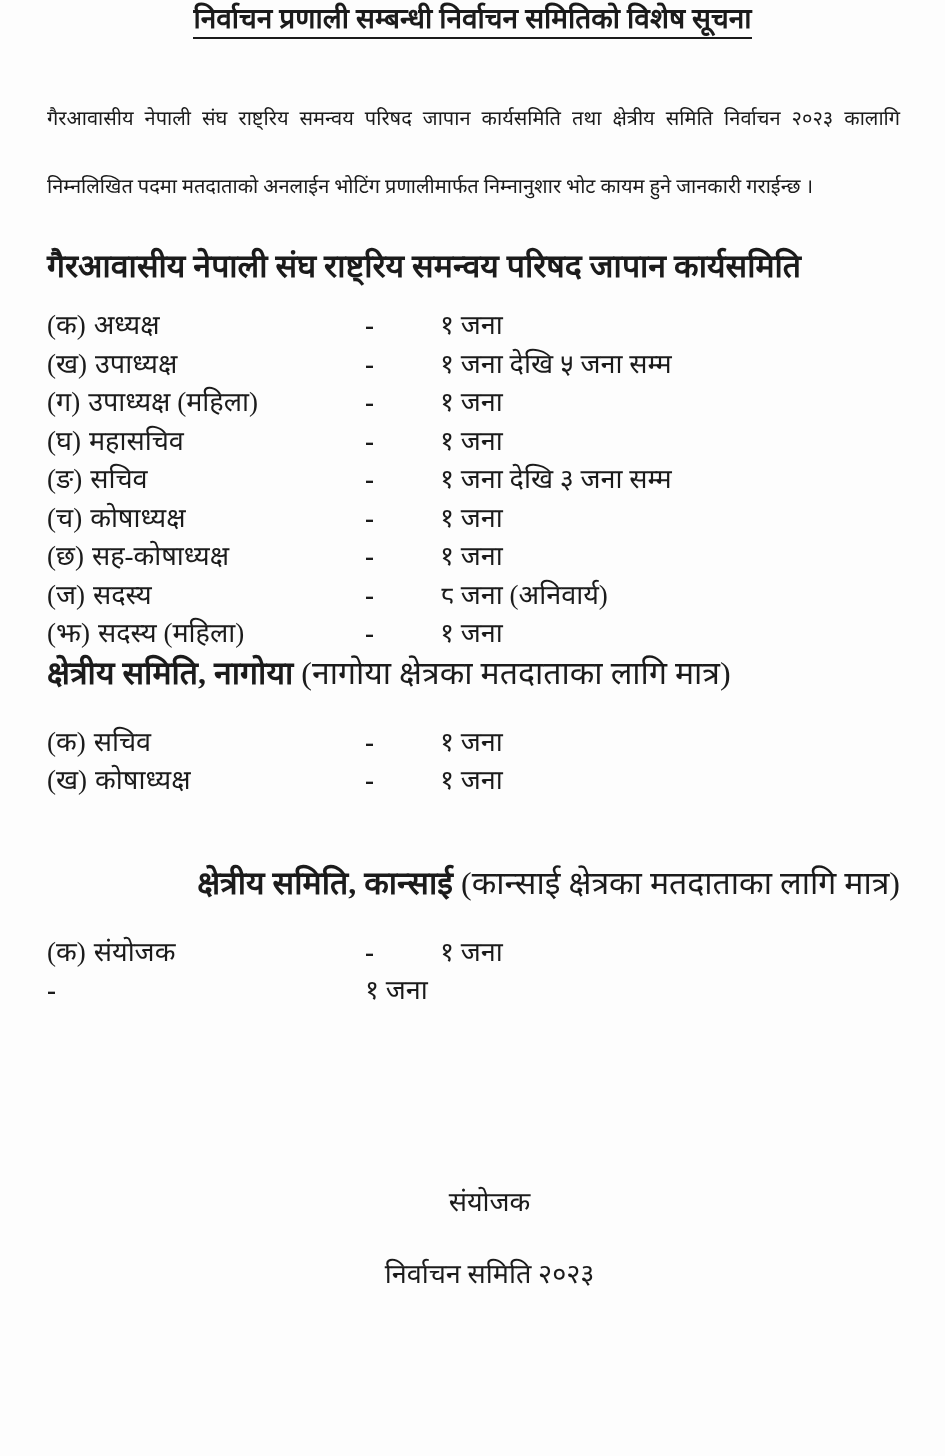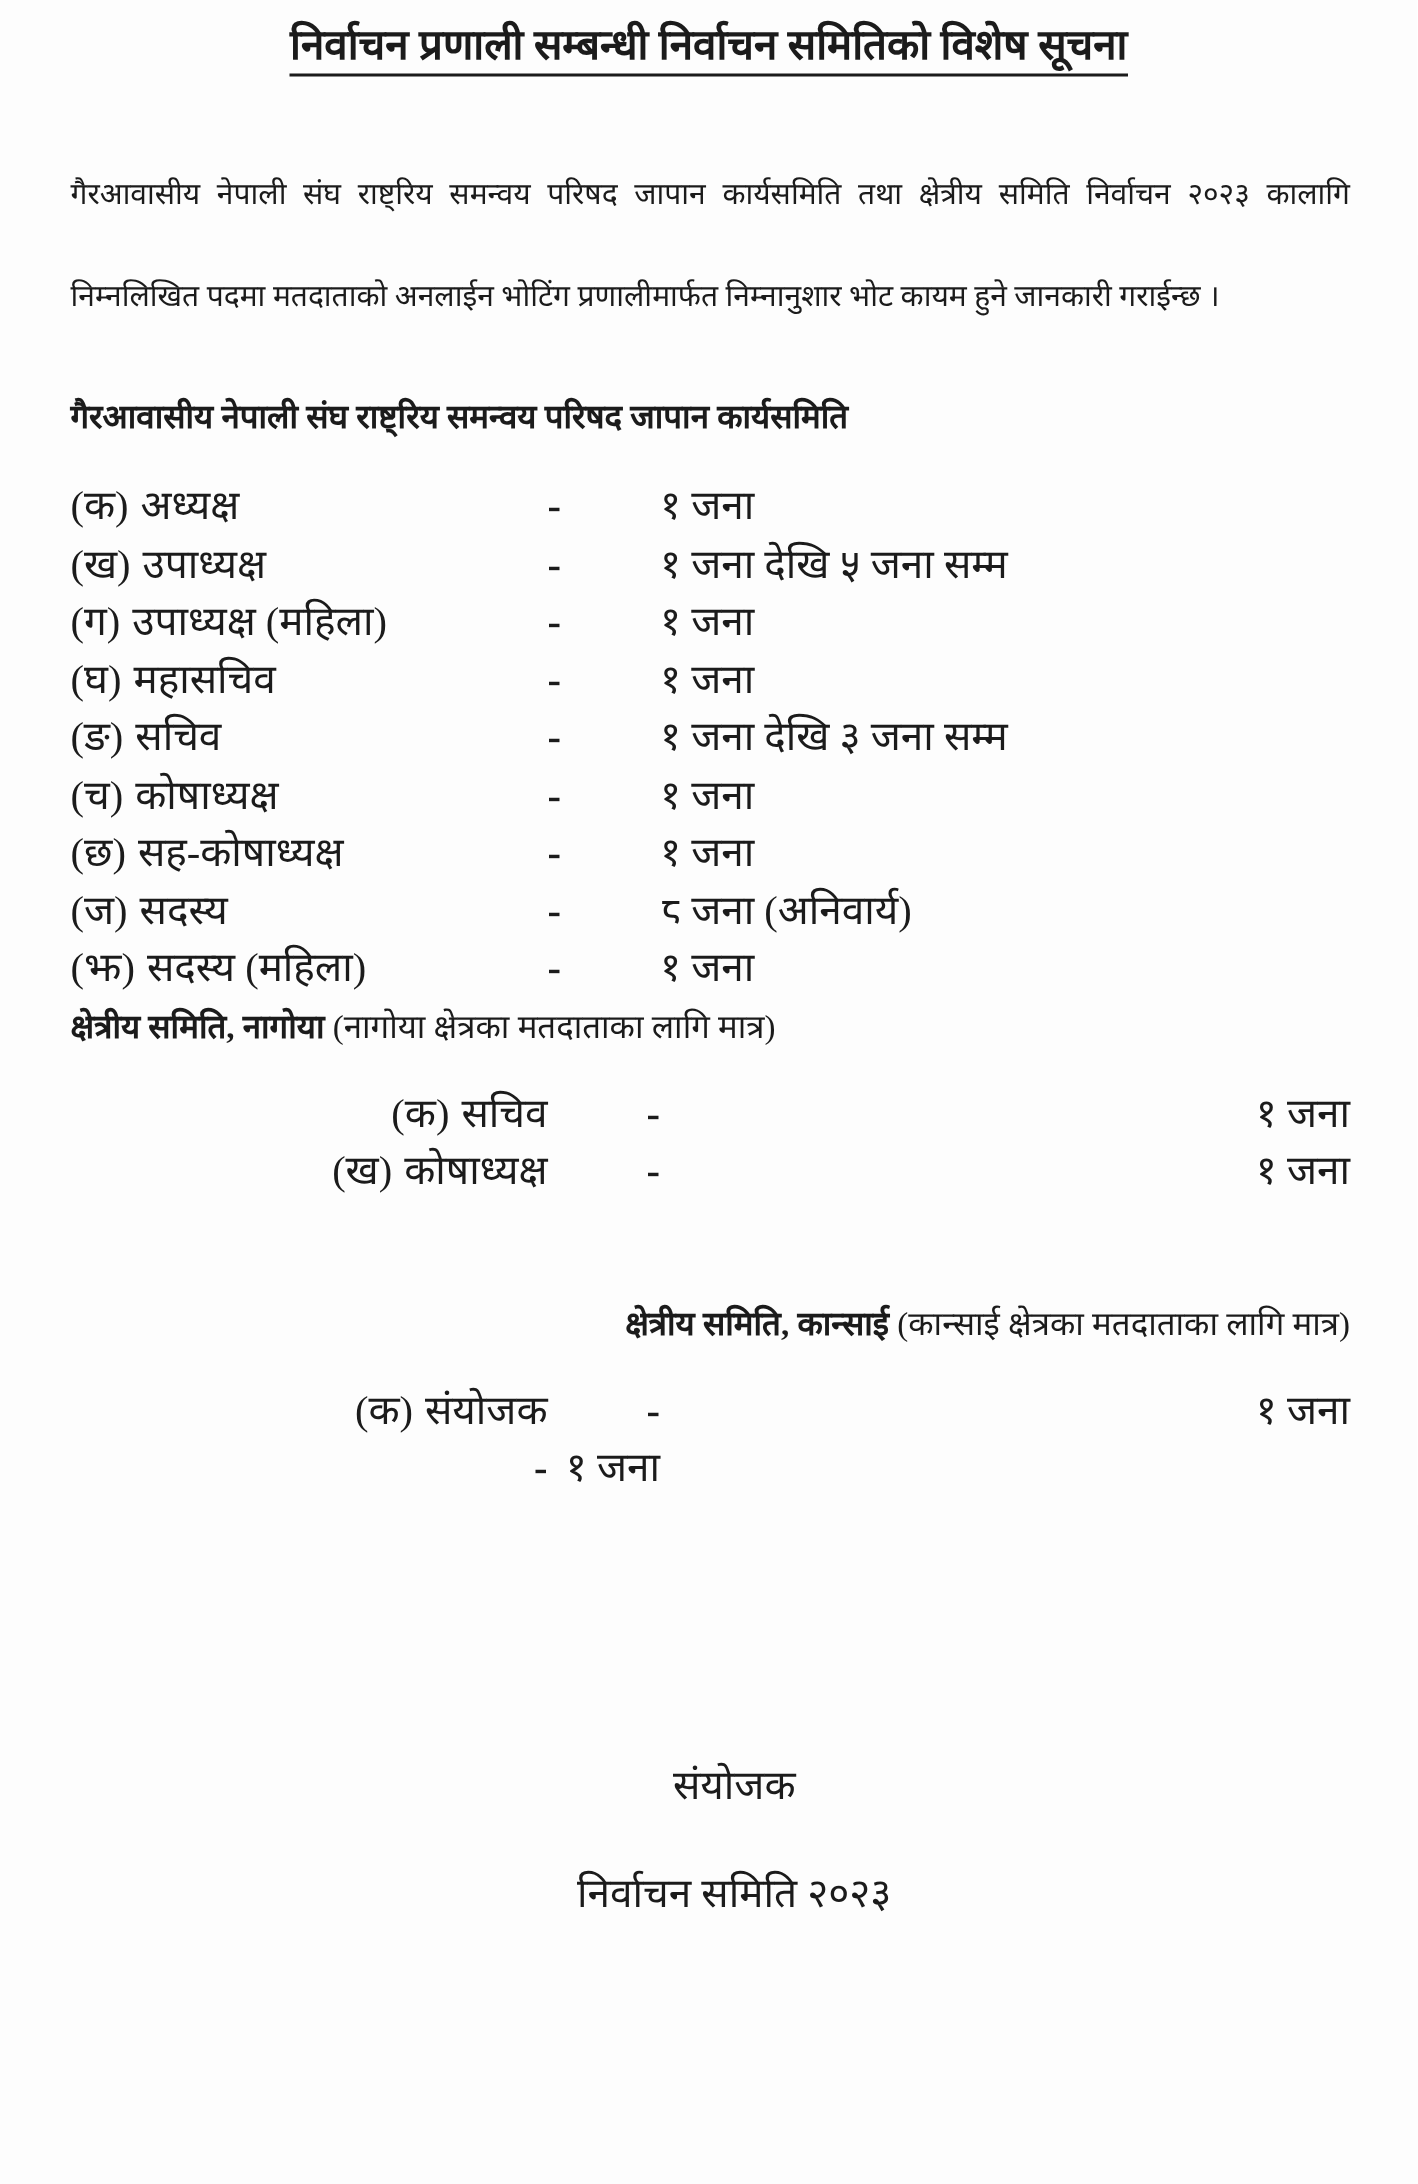--- a/index.html
+++ b/index.html
@@ -12,58 +12,57 @@
     position: relative;
     width: 945px;
     height: 1456px;
     margin: 0 auto;
     background: #fdfdfd;
     color: #1b1b1b;
     font-family: "Liberation Serif", "DejaVu Serif", serif;
     overflow: hidden;
   }
   .title {
-    margin: 12px;
+    margin: 0;
     text-align: center;
     font-size: 28px;
     font-weight: 700;
     line-height: 38px;
   }
   .title .title-text {
     border-bottom: 2px solid #1b1b1b;
     padding-bottom: 3px;
   }
   .intro {
     margin: 46px 45px 0 47px;
     font-size: 20px;
     line-height: 68px;
     text-align: justify;
   }
   .sections {
     margin: 0 45px 0 47px;
   }
   .section-heading {
     margin: 0;
-    font-size: 22px;
+    font-size: 32px;
     font-weight: 700;
     line-height: 40px;
   }
   .committee-section.s0 .section-heading { margin-top: 26px; }
   .committee-section.s1 .section-heading { }
   .committee-section.s2 .section-heading { margin-top: 63px; text-align: right; }
   .heading-note {
     font-weight: 400;
   }
   .rows {
     margin-top: 20px;
   }
   .committee-section.s1 .rows,
   .committee-section.s2 .rows {
-    margin-top: 18px;
-    text-align: right;
+    margin-top: 30px;
   }
   .row {
     display: grid;
     grid-template-columns: 318px 75px auto;
     font-size: 27px;
     line-height: 38.5px;
   }
   .row .marker {
     margin-right: 8px;
   }

